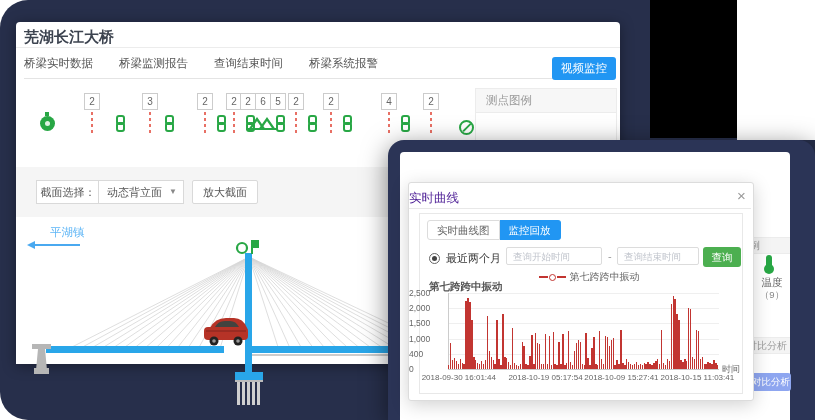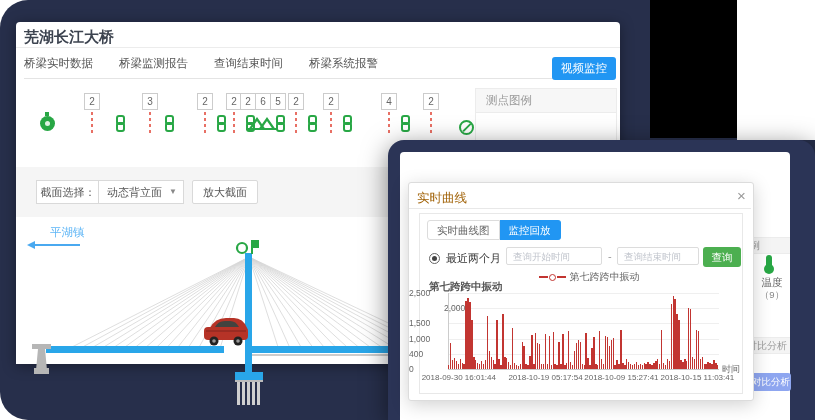--- a/index.html
+++ b/index.html
@@ -59,21 +59,21 @@
   #overlay-page{left:12px;top:12px;width:390px;height:268px;background:#fff;border-radius:4px 4px 0 0;}
   .strip-bar{position:absolute;left:290px;width:100px;background:#f4f4f4;border-top:1px solid #ececec;border-bottom:1px solid #ececec;
              font-size:10.5px;color:#999;overflow:hidden;white-space:nowrap;}
   .thermo{position:absolute;width:6px;height:12px;background:#28a745;border-radius:3px 3px 0 0;}
   .thermo::after{content:"";position:absolute;left:-2px;top:9px;width:10px;height:10px;border-radius:50%;background:#28a745;}
   #compare-btn{left:351px;top:221px;width:40px;height:18px;background:#8ea6f0;border-radius:3px;color:#fff;
                font-size:9.5px;text-align:center;line-height:18px;cursor:pointer;}
   
   #modal{left:8px;top:30px;width:344px;height:217px;background:#fff;border:1px solid #dcdcdc;border-radius:3px;
          box-shadow:0 4px 18px rgba(0,0,0,.18);}
-  #modal-title{left:8px;top:7px;font-size:12.5px;color:#a16207;}
+  #modal-title{left:0;top:7px;font-size:12.5px;color:#4c1d95;}
   #modal-close{left:328px;top:4px;font-size:15px;color:#999;cursor:pointer;}
   #modal-hd-line{left:0;top:25px;width:342px;height:1px;background:#e8e8e8;}
   #modal-inner{left:10px;top:30px;width:322px;height:179px;border:1px solid #e8e8e8;}
   #modal-tabs{left:18px;top:37px;display:flex;}
   .mdtab{font-size:10.5px;height:18px;line-height:18px;padding:0 9px;border:1px solid #dcdcdc;color:#666;background:#fff;cursor:pointer;}
   .mdtab:first-child{border-radius:3px 0 0 3px;}
   .mdtab:last-child{border-radius:0 3px 3px 0;border-left:none;}
   .mdtab.active{background:#2196f3;border-color:#2196f3;color:#fff;}
   #radio-dot{left:20px;top:70px;width:9px;height:9px;border:1px solid #666;border-radius:50%;}
   #radio-dot::after{content:"";position:absolute;left:2px;top:2px;width:5px;height:5px;border-radius:50%;background:#444;}
@@ -283,21 +283,21 @@
       <div class="abs" id="chart-root" style="left:0;top:0;width:342px;height:215px;">
             <div class="gline" style="top: 186px; background: rgb(204, 204, 204);"></div>
             <div class="ylab" style="left: 0px; top: 181px;">0</div>
             <div class="gline" style="top: 170.8px;"></div>
             <div class="ylab" style="left: 0px; top: 165.8px;">400</div>
             <div class="gline" style="top: 155.6px;"></div>
             <div class="ylab" style="left: 0px; top: 150.6px;">1,000</div>
             <div class="gline" style="top: 140.4px;"></div>
             <div class="ylab" style="left: 0px; top: 135.4px;">1,500</div>
             <div class="gline" style="top: 125.2px;"></div>
-            <div class="ylab" style="left: 0px; top: 120.2px; margin-left: 35px;">2,000</div>
+            <div class="ylab" style="left: 0px; top: 120.2px;">2,000</div>
             <div class="gline" style="top: 110px;"></div>
             <div class="ylab" style="left: 0px; top: 105px;">2,500</div>
             <div class="abs" style="left: 39px; top: 110px; width: 1px; height: 76px; background: rgb(204, 204, 204);"></div>
             <div class="bar" style="left: 39px; top: 182.352px; height: 3.648px; background: rgb(194, 53, 49);"></div>
             <div class="bar" style="left: 40.9357px; top: 160.16px; height: 25.84px; background: rgb(194, 53, 49);"></div>
             <div class="bar" style="left: 42.8714px; top: 176.88px; height: 9.12px; background: rgb(194, 53, 49);"></div>
             <div class="bar" style="left: 44.8071px; top: 175.056px; height: 10.944px; background: rgb(194, 53, 49);"></div>
             <div class="bar" style="left: 46.7429px; top: 178.4px; height: 7.6px; background: rgb(194, 53, 49);"></div>
             <div class="bar" style="left: 48.6786px; top: 181.136px; height: 4.864px; background: rgb(194, 53, 49);"></div>
             <div class="bar" style="left: 50.6143px; top: 176.272px; height: 9.728px; background: rgb(194, 53, 49);"></div>

